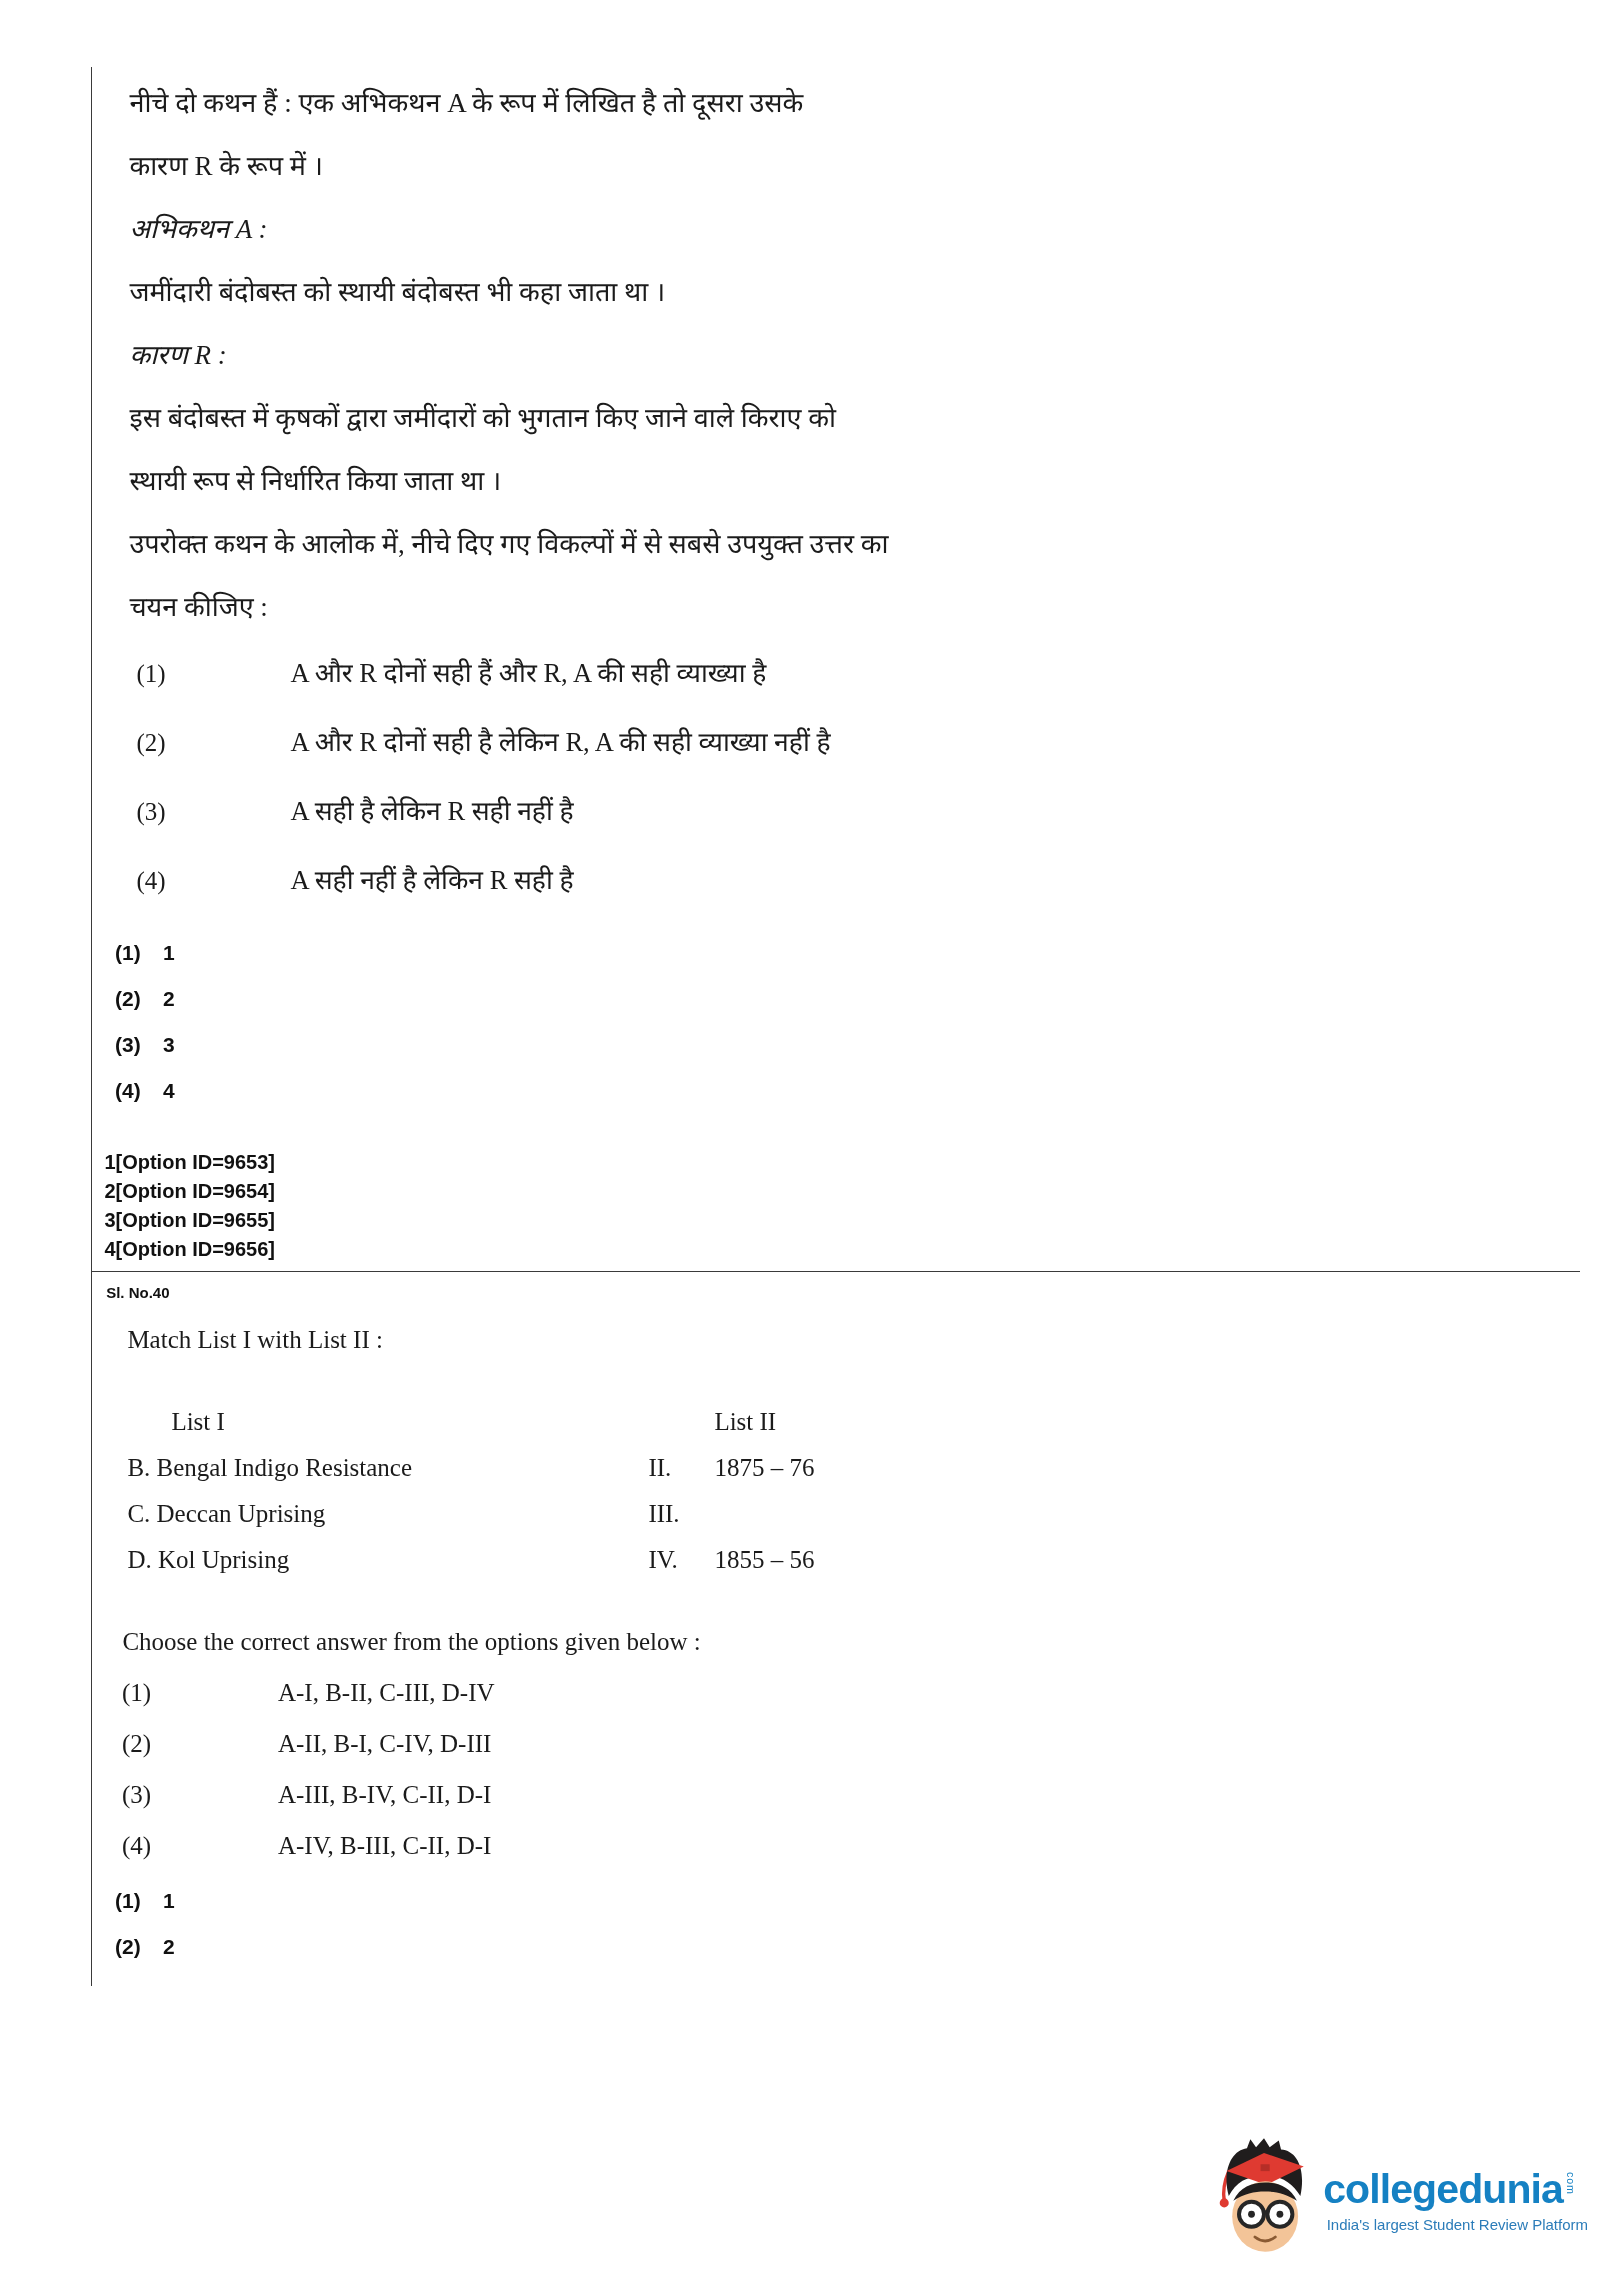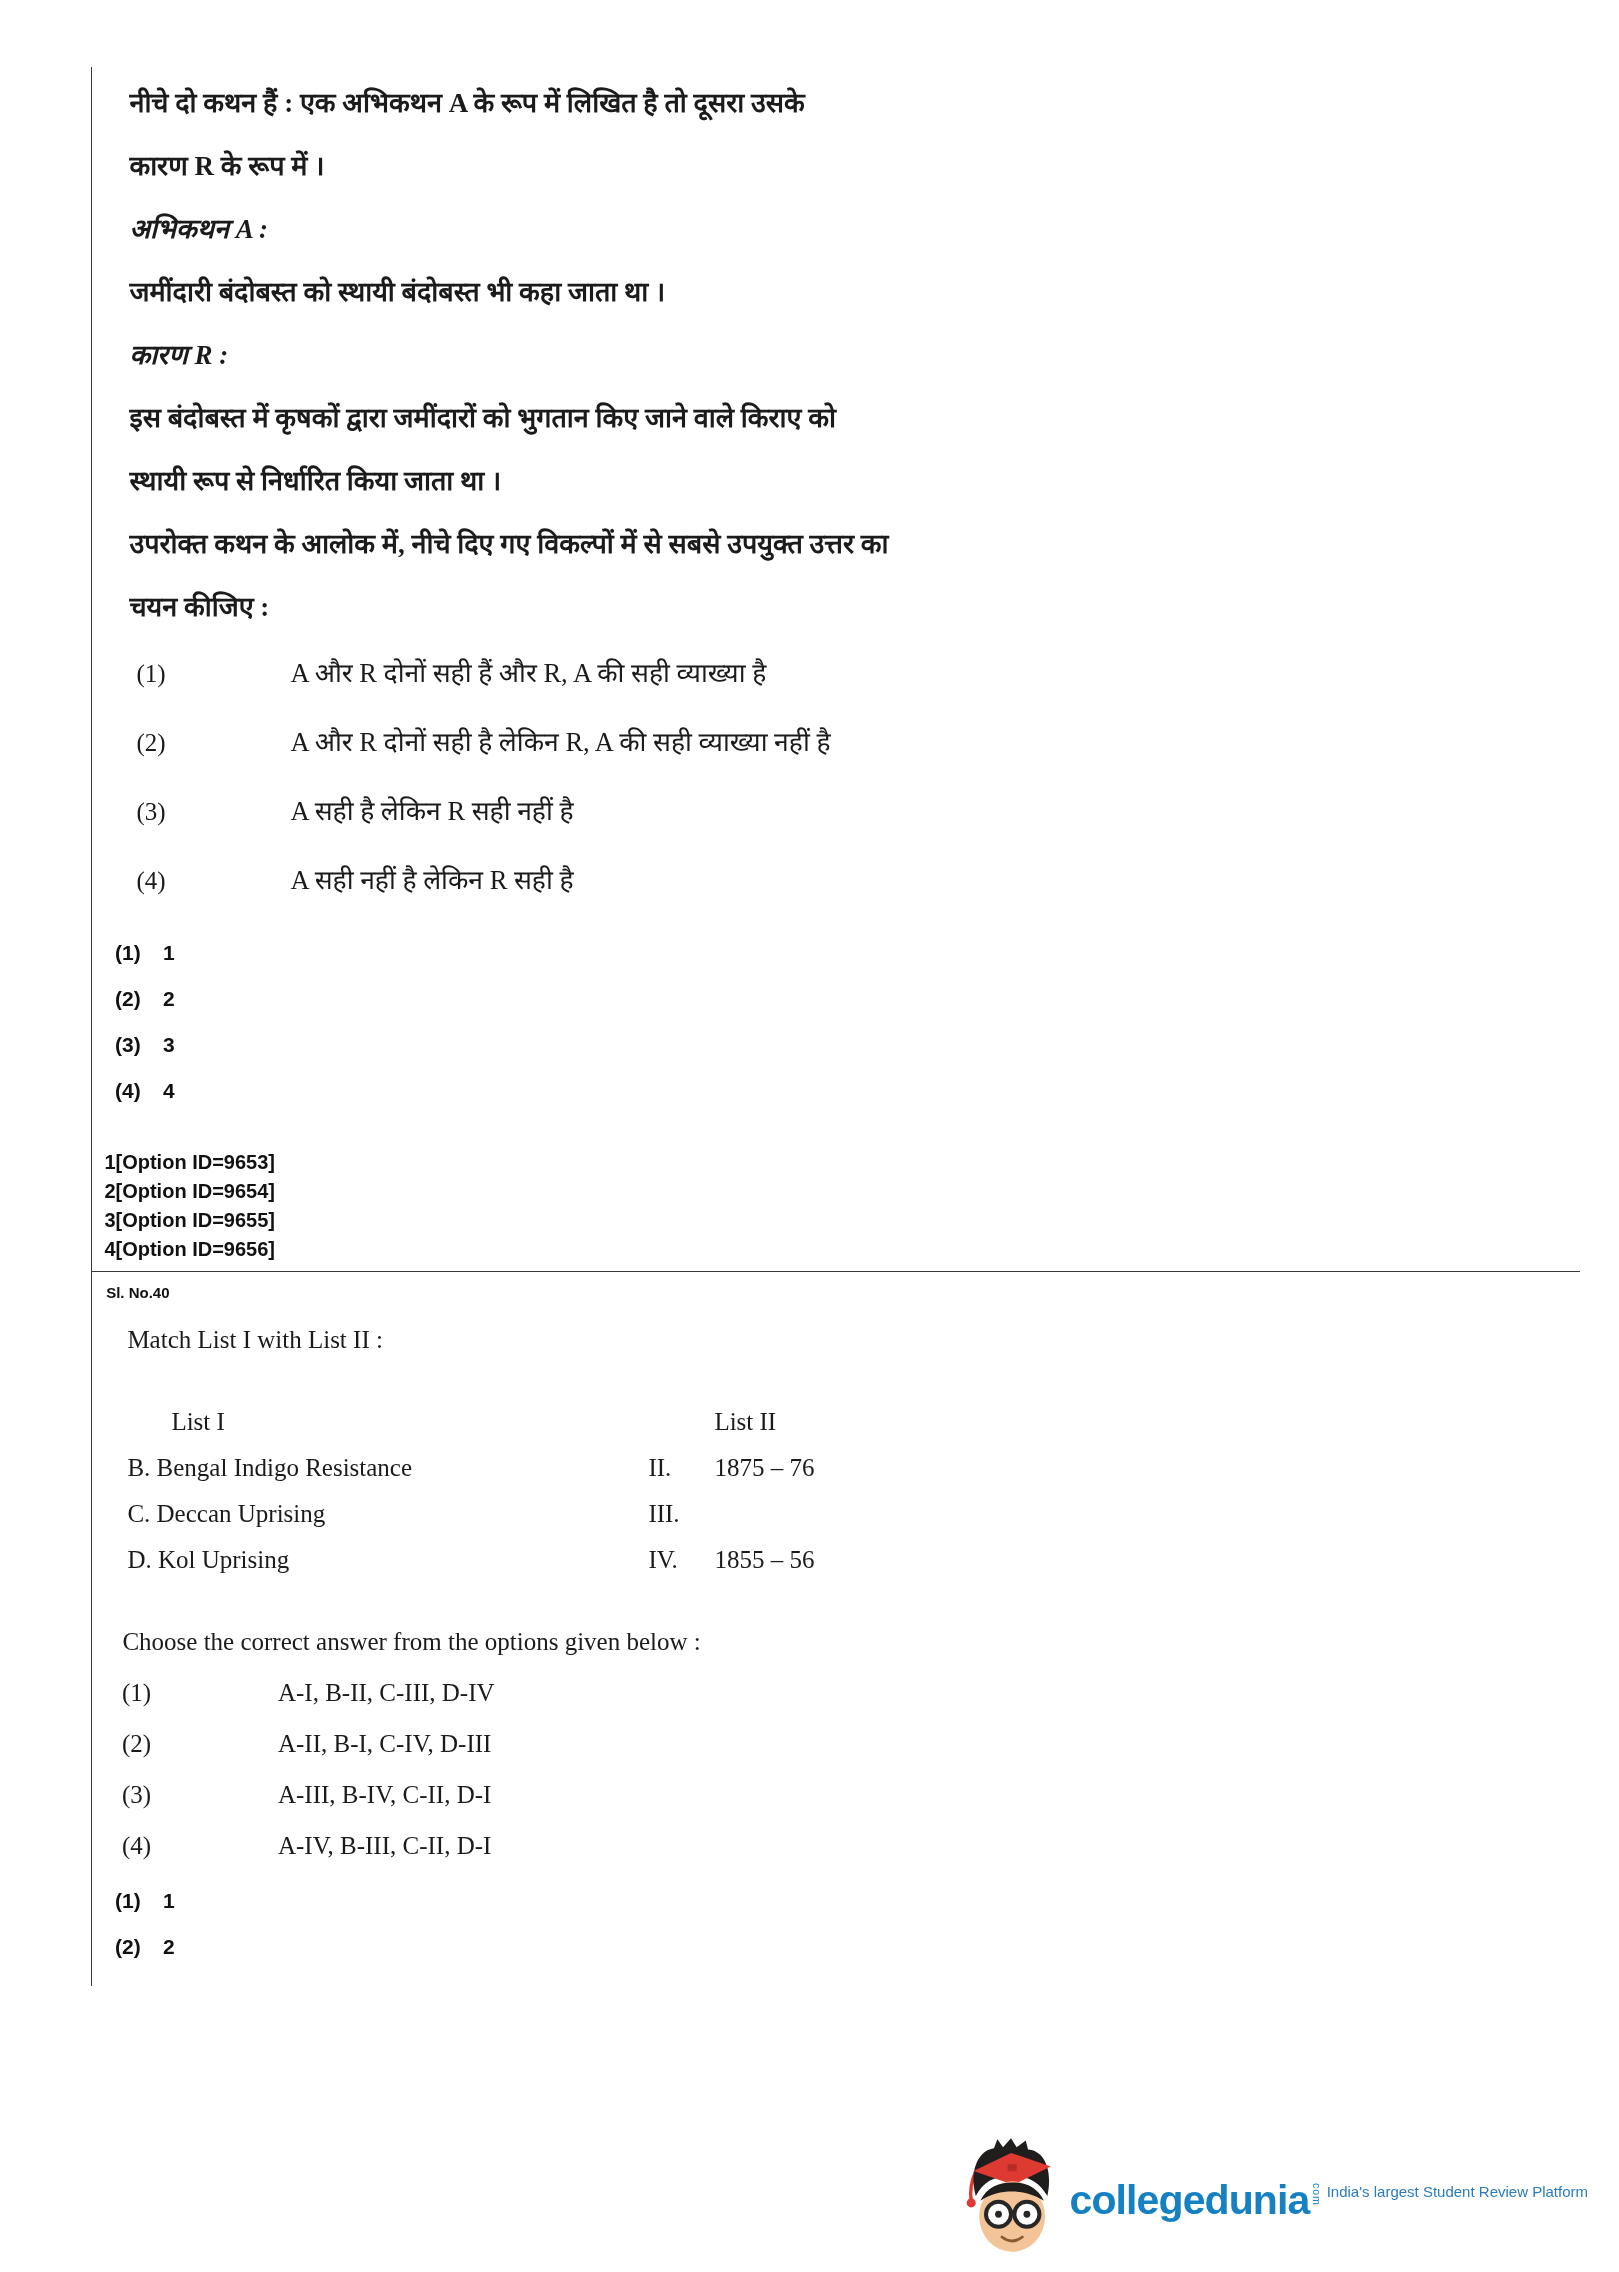--- a/index.html
+++ b/index.html
@@ -15,21 +15,21 @@
   .main {
     position: absolute;
     left: 91px; top: 67px;
     width: 1489px;
     border-left: 1.8px solid #3a3a3a;
     padding: 5.3px 0 16px 12.4px;
   }
 
   
   .hindi-flow { font-size: 27px; line-height: 63px; margin-left: 25px; }
-  .hindi-flow .line { white-space: nowrap; font-weight: bold; }
+  .hindi-flow .line { white-space: nowrap; }
   .italic { font-style: italic; }
 
   
   .q1-options { margin-left: 32px; }
   .opt-row { display: flex; line-height: 69px; }
   .opt-row .num { width: 154px; font-size: 25px; flex: 0 0 auto; }
   .opt-row .txt { font-size: 26.5px; white-space: nowrap; }
 
   
   .bold-sans { font-family: "Liberation Sans", sans-serif; font-weight: bold; color: #111; }
@@ -70,21 +70,21 @@
 
   .answers2 { margin-top: 7px; }
 
   
   .logo {
     position: absolute;
     right: 32px; bottom: 10.6px;
     display: flex; align-items: center;
   }
   .logo .mascot { width: 104px; height: 125px; flex: 0 0 auto; margin-right: 7px; }
-  .logo-text { display: flex; }
+  .logo-text { display: flex; flex-direction: column; }
   .brand-row { display: flex; align-items: flex-start; }
   .brand {
     font-family: "Liberation Sans", sans-serif;
     font-weight: bold;
     font-size: 41px;
     letter-spacing: -0.9px;
     color: #1581c3;
     line-height: 44px;
   }
   .brand-com {

